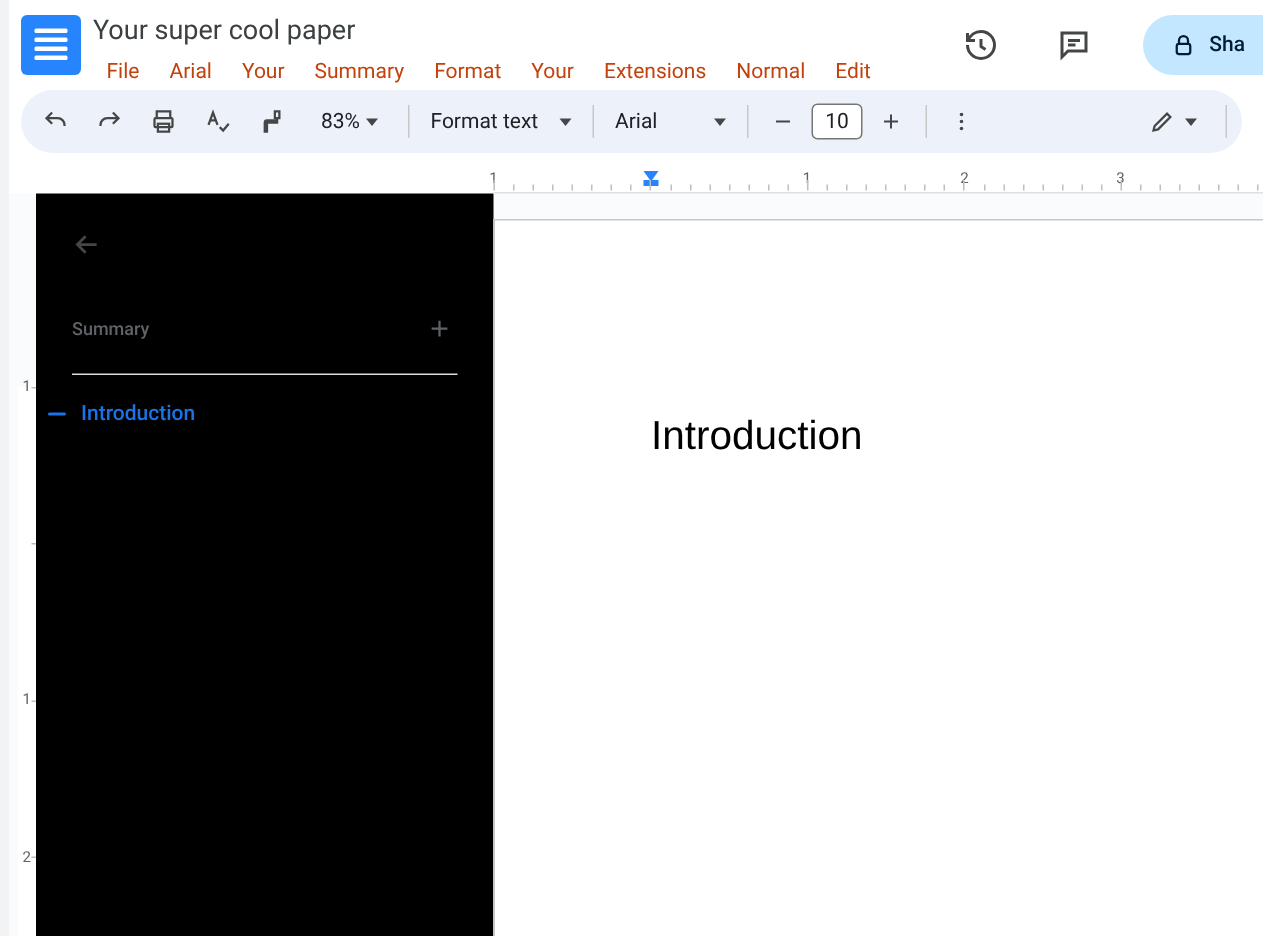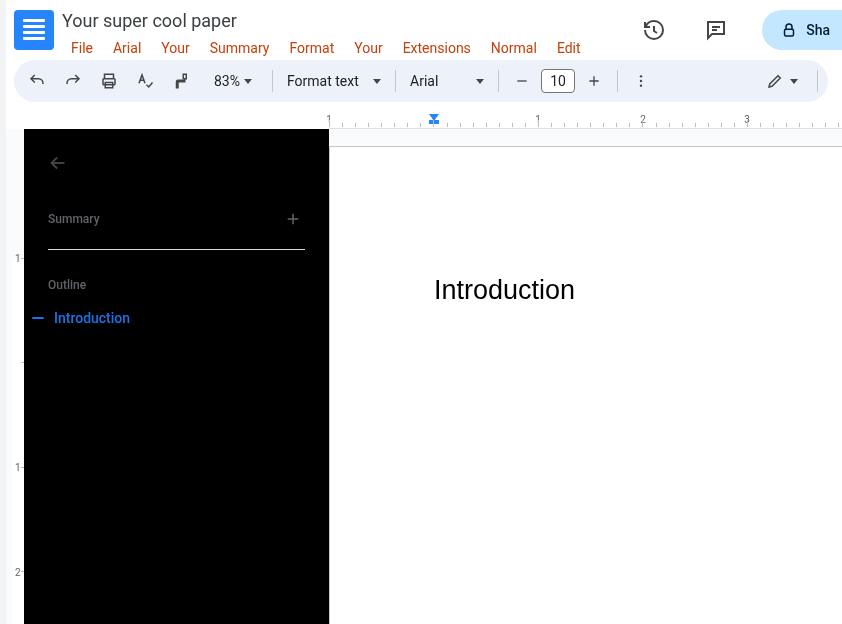--- a/index.html
+++ b/index.html
@@ -285,21 +285,20 @@
         </svg>
     </div>
     <div class="summary-row">
       <span class="summary-label">Summary</span>
       <div class="plus-btn">
         <svg width="18" height="18" viewBox="0 0 24 24" stroke="#5f6368" stroke-width="2">
             <path d="M12 5v14M5 12h14"></path>
           </svg>
       </div>
     </div>
-    <div class="outline-label">Outline</div>
     <div class="outline-item">
       <div class="dash"></div>
       <span class="txt">Introduction</span>
     </div>
   </div>
 
   <div class="page">
     <div class="page-content">
       <div class="heading">Introduction</div>
     </div>

